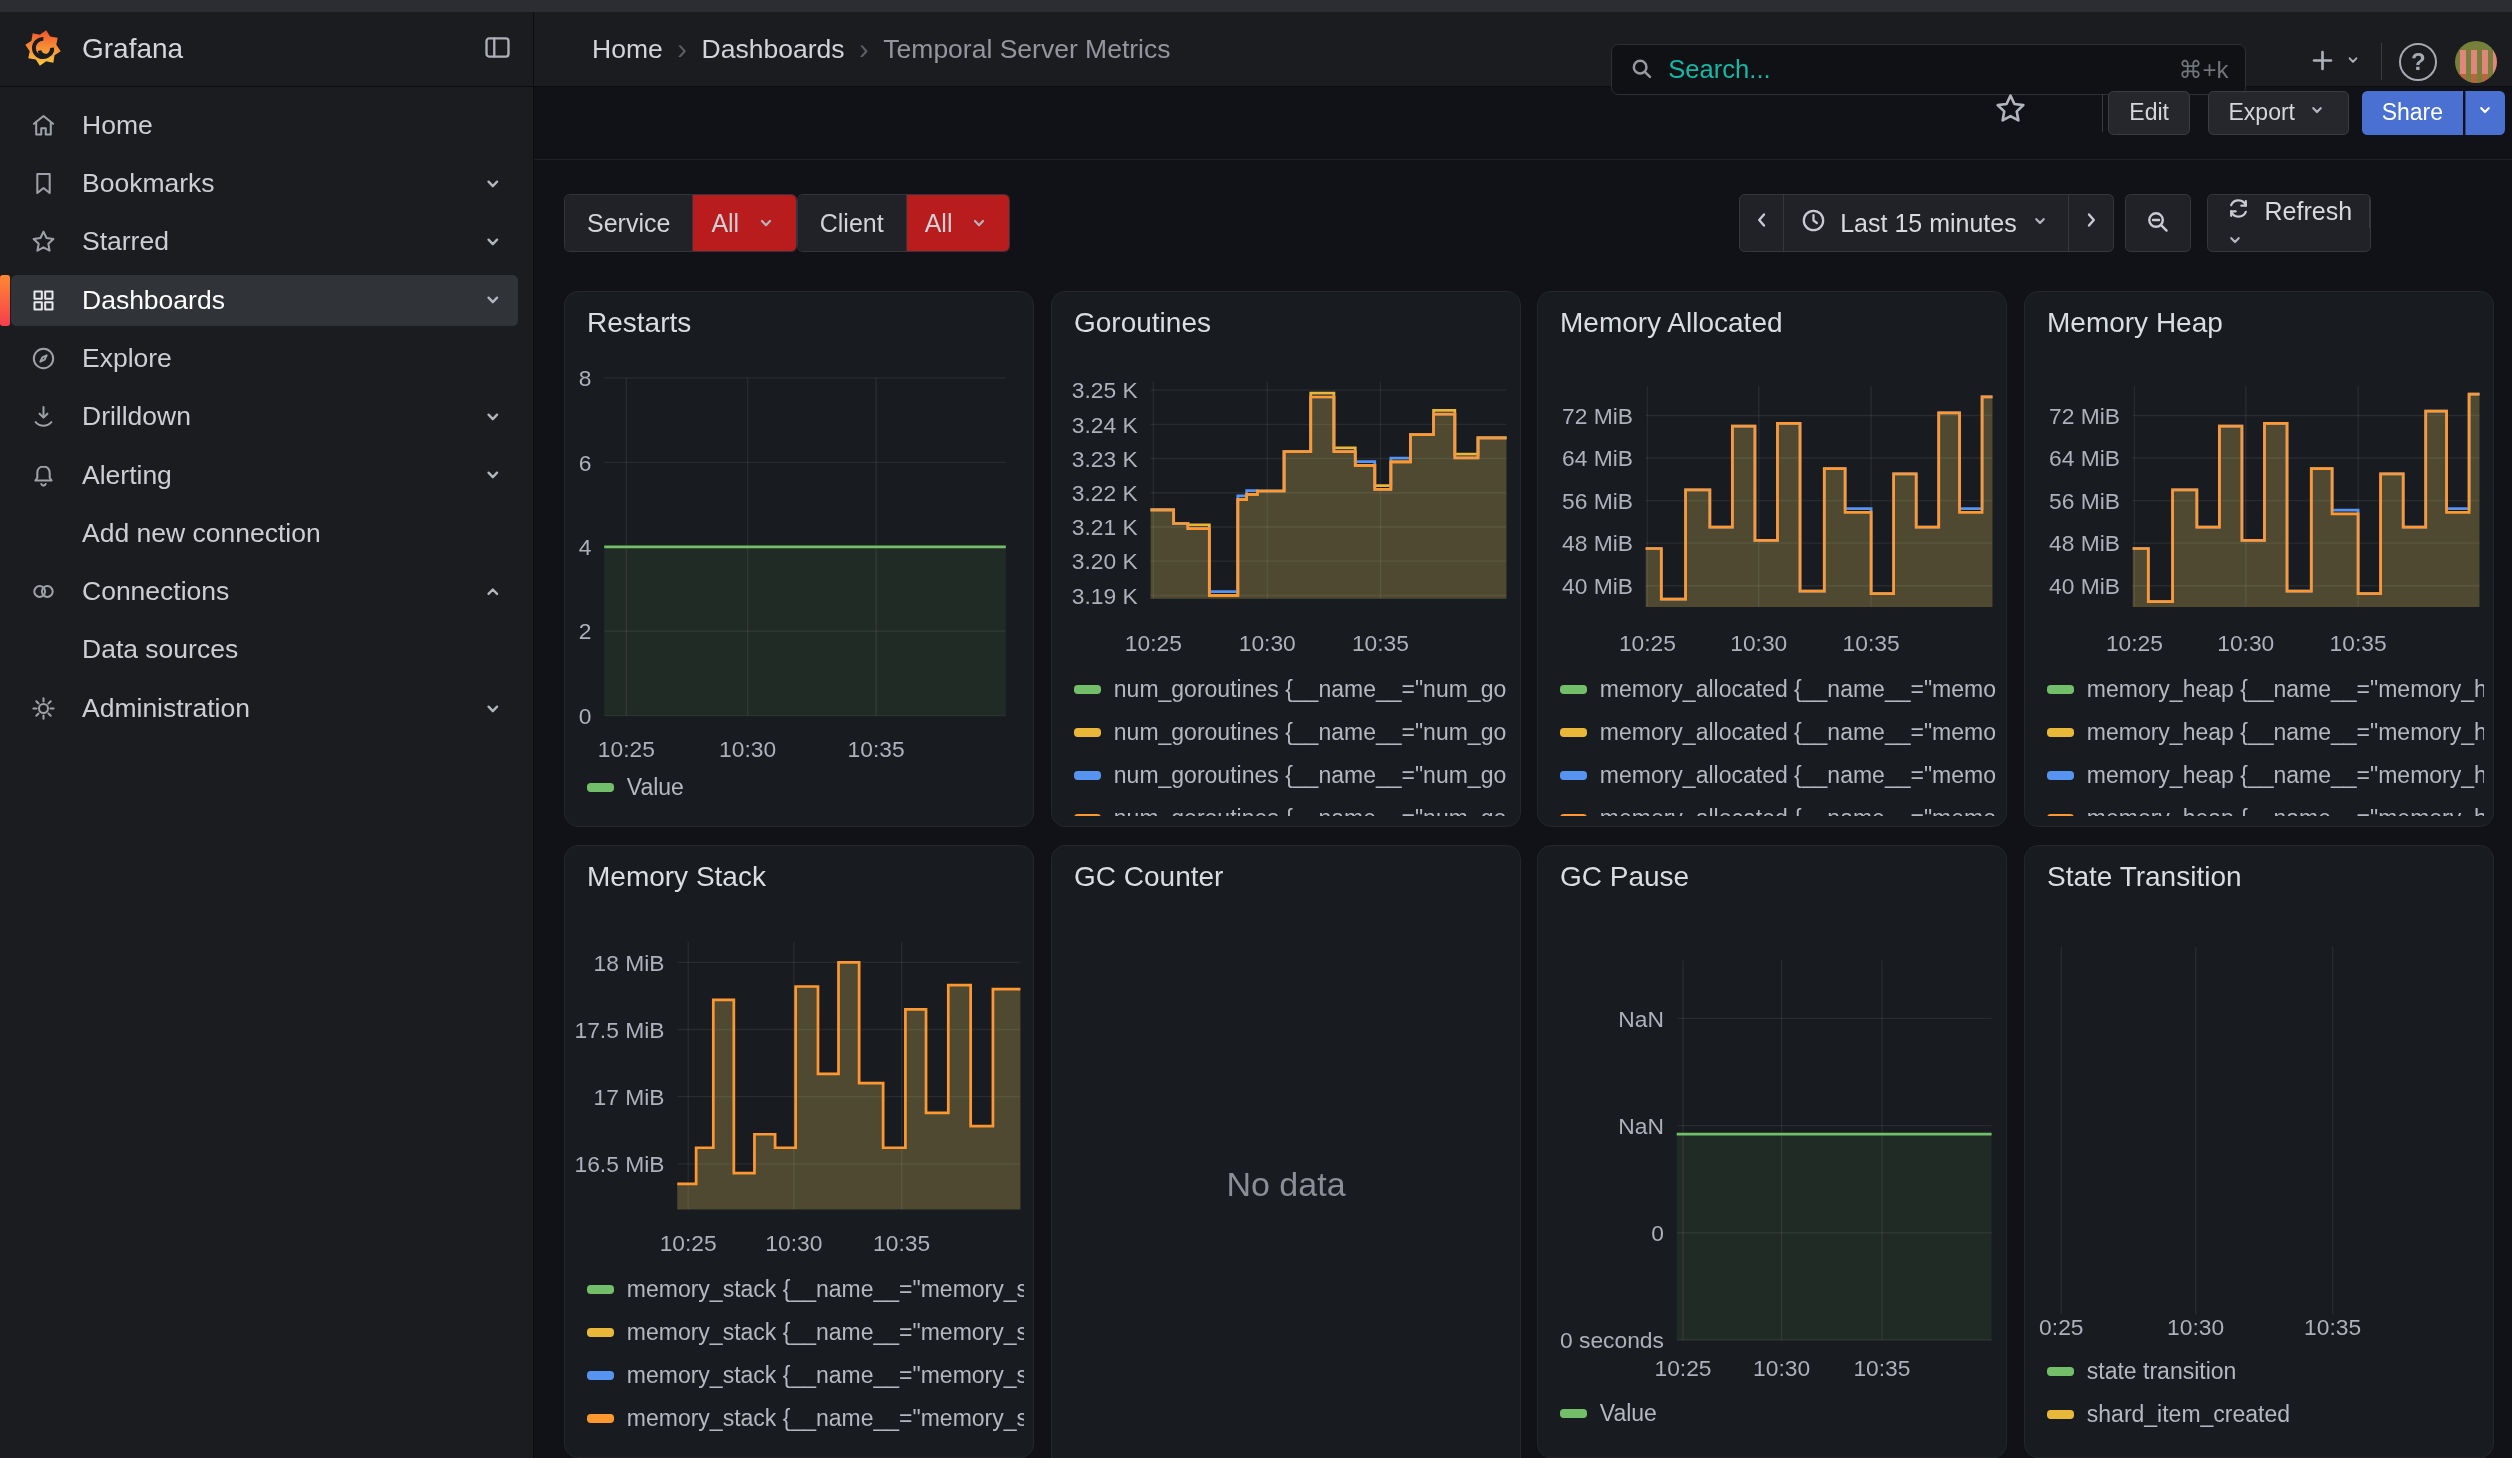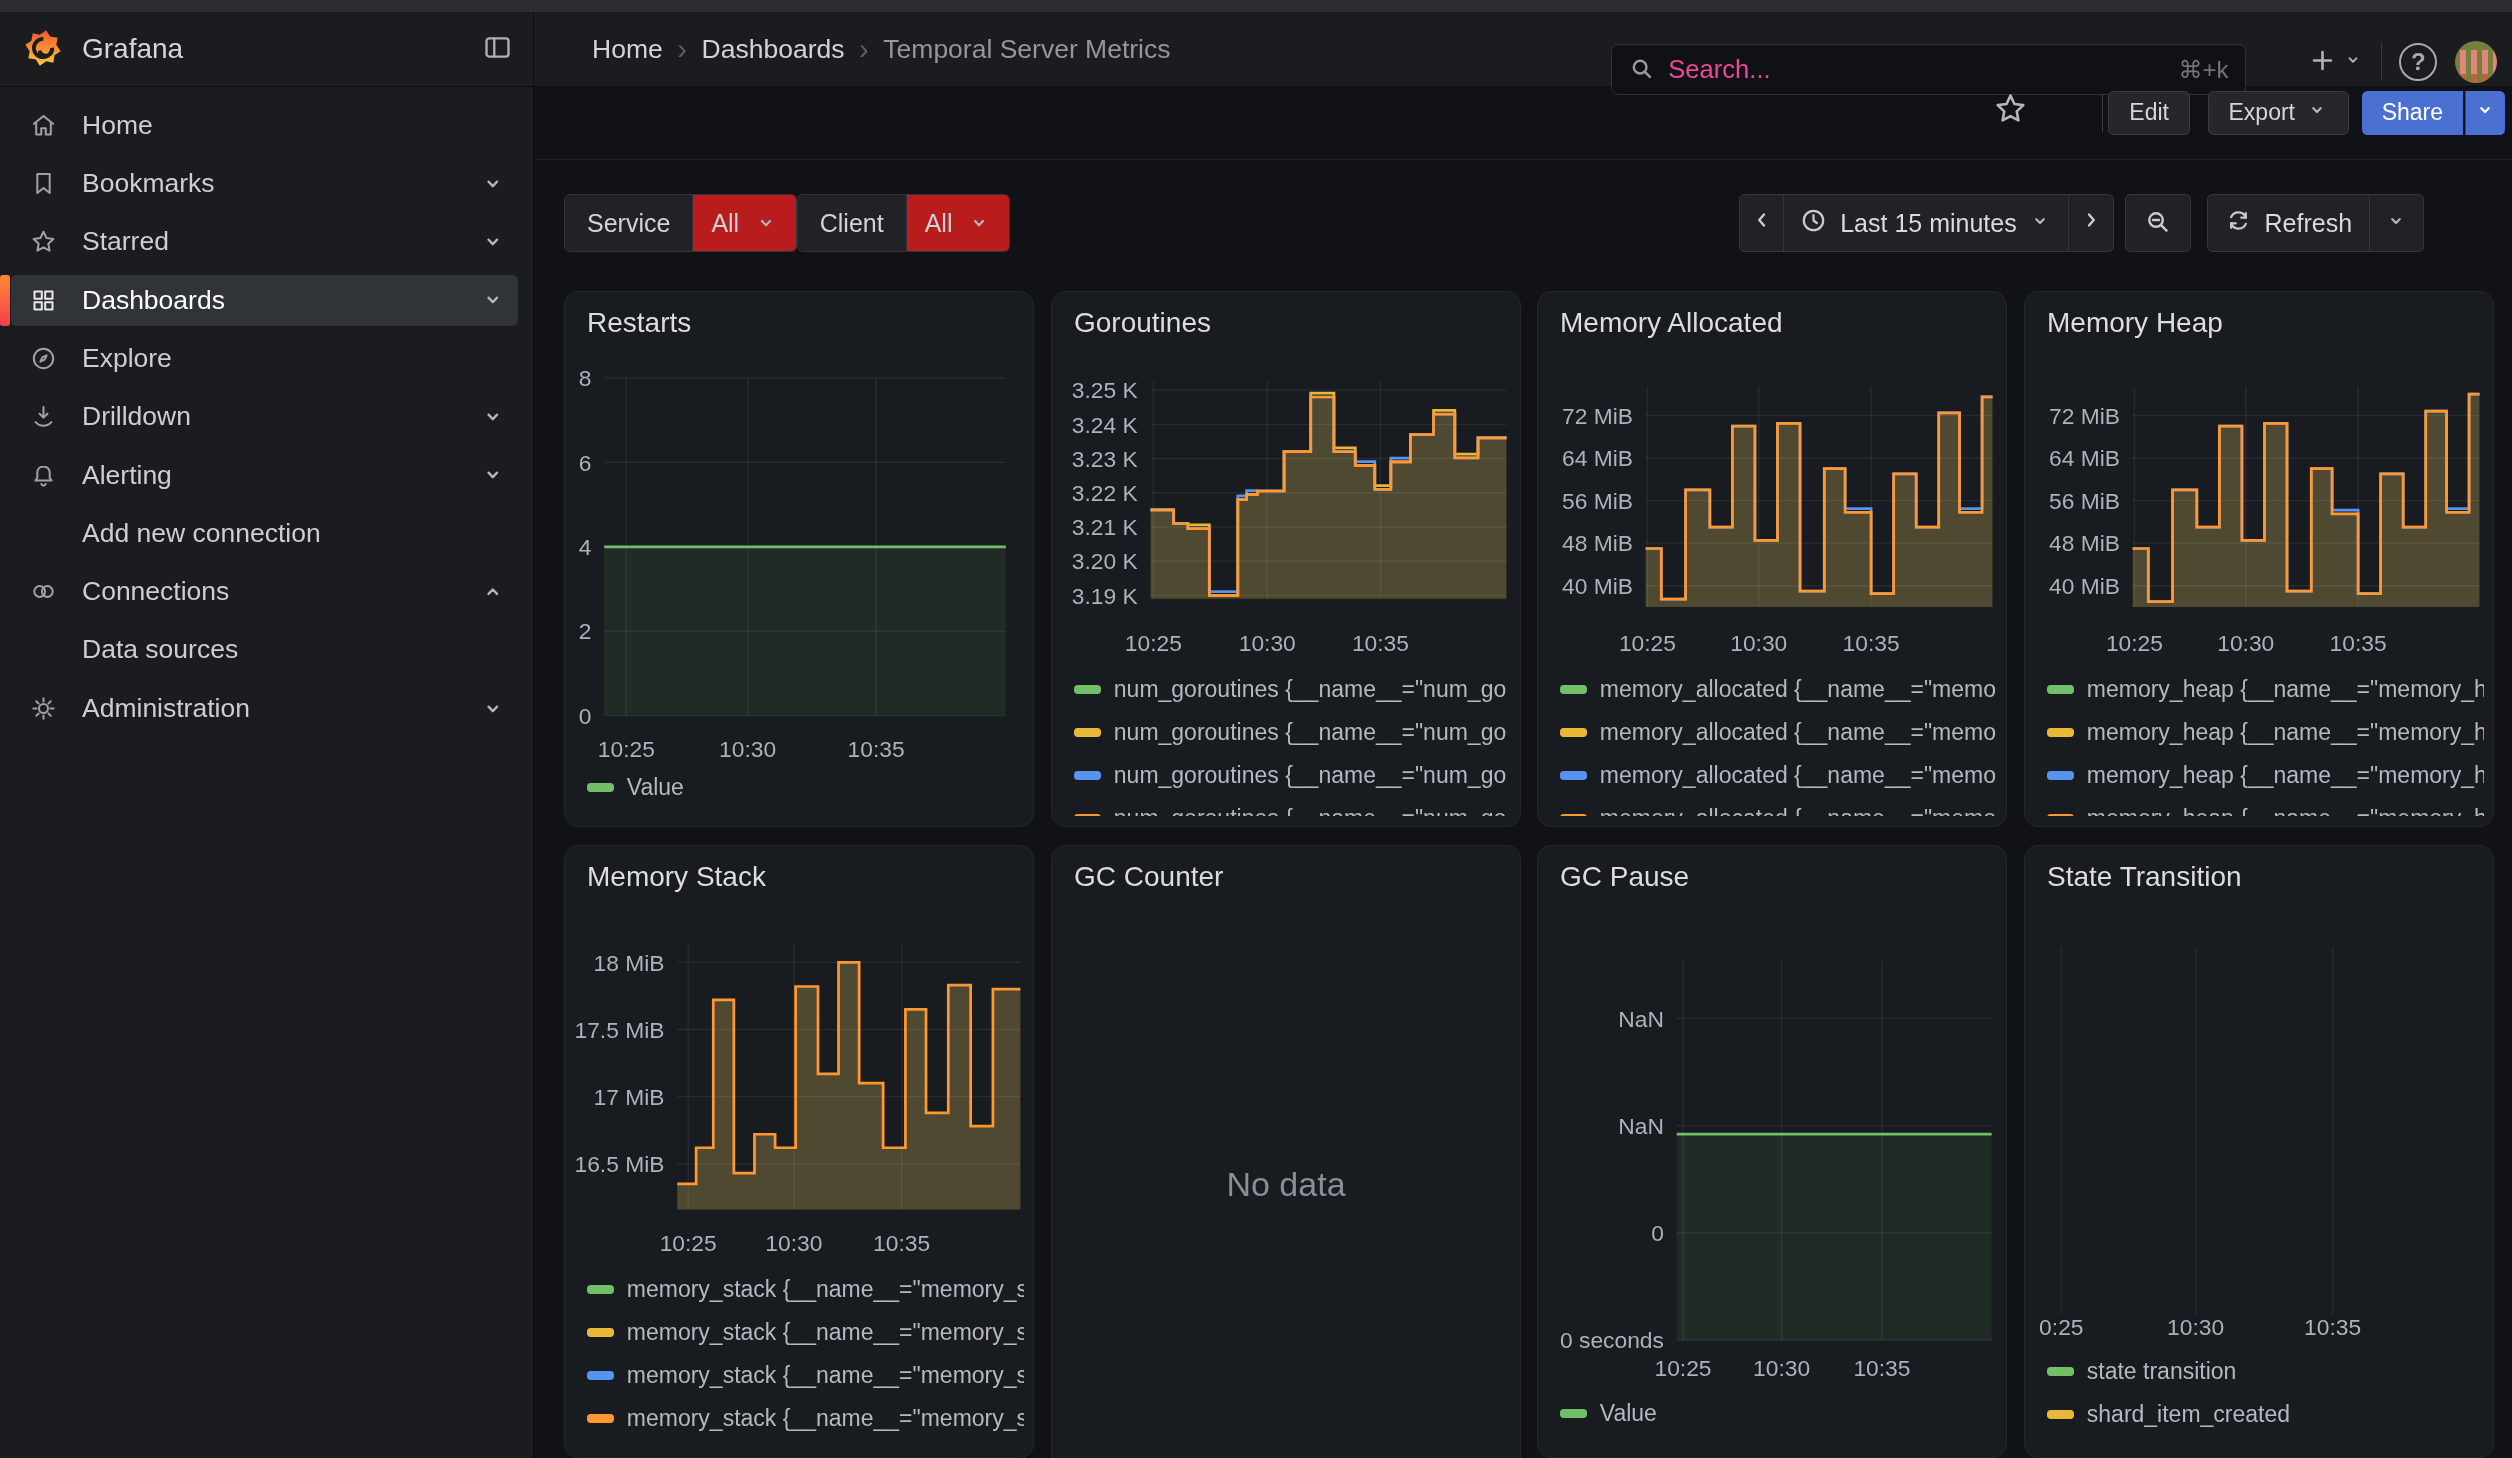--- a/index.html
+++ b/index.html
@@ -16,21 +16,21 @@
   #winstrip{left:0;top:0;width:2512px;height:12px;background:#2c2d32;}
   #topnav{left:0;top:12px;width:2512px;height:75px;background:#1a1c20;border-bottom:1.8px solid #0c0d0f;display:flex;align-items:center;}
   #nav-left{width:534px;height:100%;display:flex;align-items:center;padding:0 22px;border-right:1.8px solid #0c0d0f;position:relative;flex:0 0 auto;}
   .brand-text{font-size:28px;font-weight:500;color:#d5d6db;margin-left:18px;}
   #nav-toggle{position:absolute;right:20px;top:50%;transform:translateY(-50%);}
   #breadcrumb{display:flex;align-items:center;gap:14.6px;margin-left:58px;font-size:26.5px;}
   .crumb{color:#d3d4d9;}
   .crumb-sep{color:#5d5f66;font-size:29px;line-height:1;}
   .crumb-current{color:#94959d;}
   #searchbox{left:1611px;top:32px;width:635px;height:51px;background:#101114;border:0.9px solid #2e3036;border-radius:7.3px;display:flex;align-items:center;padding:0 16.4px;gap:12.8px;}
-  #searchbox .ph{color:#ec4899;font-size:25.6px;flex:1;}
+  #searchbox .ph{color:#14b8a6;font-size:25.6px;flex:1;}
   #searchbox .kbd{color:#72747b;font-size:24px;}
   #nav-actions{position:absolute;right:14.6px;top:12px;height:75px;display:flex;align-items:center;gap:18px;}
   .navdiv{width:0.9px;height:37px;background:#3a3c42;}
   .help-circle{width:38px;height:38px;border:2.3px solid #a7a9b1;border-radius:50%;display:flex;align-items:center;justify-content:center;color:#a7a9b1;font-size:24px;font-weight:700;}
   #avatar{width:42px;height:42px;border-radius:50%;overflow:hidden;
     background-color:#e0867c;
     background-image:
       linear-gradient(90deg,#76803b 0 25%,transparent 25% 50%,#76803b 50% 75%,transparent 75%),
       linear-gradient(0deg,#b9663f 0 22%,transparent 22% 78%,#76803b 78%);
     background-size:22px 22px,100% 100%;}
@@ -288,21 +288,21 @@
             </svg></span>
         </div>
     </div>
     <div class="tgroup" style="width:66px;justify-content:center;align-items:center;display:flex;">
       <span class="i-zoomout"><svg width="29" height="29" viewBox="0 0 24 24" fill="none" stroke="#c9cad1" stroke-width="2" stroke-linecap="round" stroke-linejoin="round">
             <circle cx="10.8" cy="10.8" r="5.6"></circle>
             <path d="M15 15 L19.5 19.5"></path>
             <path d="M8.3 10.8 H13.3"></path>
           </svg></span>
     </div>
-    <div class="tgroup" style="margin-left:5.5px;">
+    <div class="tgroup" style="margin-left:5.5px;flex-direction:column;">
       <div class="tseg">
         <span class="i-sync"><svg width="27" height="27" viewBox="0 0 24 24" fill="none" stroke="#c9cad1" stroke-width="2" stroke-linecap="round" stroke-linejoin="round">
               <path d="M5.5 9 A7 7 0 0 1 18.5 9.5"></path>
               <path d="M18.5 5.5 V9.5 H14.5"></path>
               <path d="M18.5 15 A7 7 0 0 1 5.5 14.5"></path>
               <path d="M5.5 18.5 V14.5 H9.5"></path>
             </svg></span>
         <span>Refresh</span>
       </div>
       <div class="tseg" style="width:53px;padding:0;">

